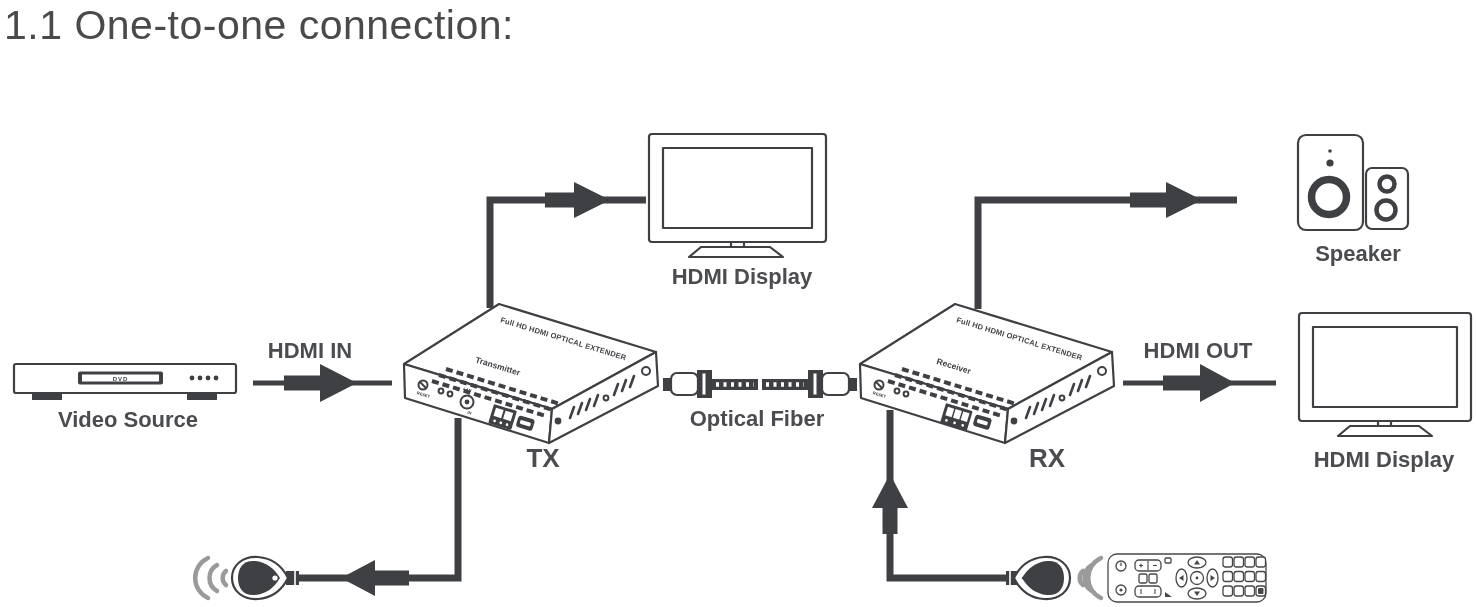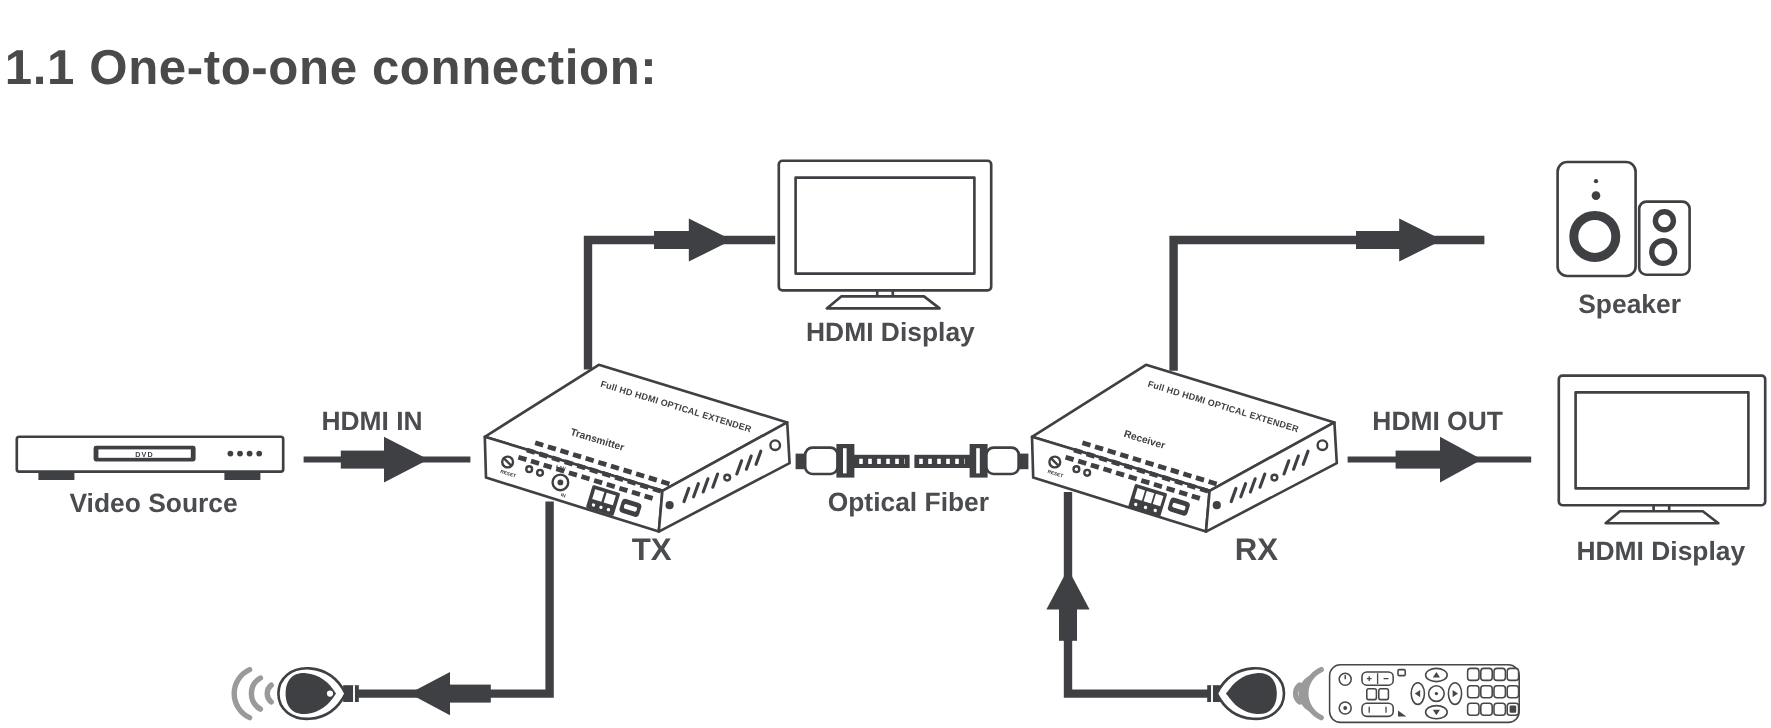--- a/index.html
+++ b/index.html
@@ -1,19 +1,19 @@
 <!DOCTYPE html>
 <html style="--line: #3e4044; --label: #4a4c4f; --wave: #9a9a9a;"><head>
 <meta charset="utf-8">
 <style>
   html,body{margin:0;padding:0;background:#ffffff;}
   #stage{position:relative;width:1476px;height:607px;background:#fff;overflow:hidden;
          font-family:"Liberation Sans",sans-serif;}
-  #title{position:absolute;left:4px;top:2px;font-size:41px;font-weight:700;
-         color:#4a4a4a;letter-spacing:0.5px;margin-top:31px;}
+  #title{position:absolute;left:4px;top:2px;font-size:41px;font-weight:400;
+         color:#4a4a4a;letter-spacing:0.5px;}
   svg{position:absolute;left:0;top:0;}
   
   .ln        {stroke:var(--line);fill:none;}
   .fill-ln   {fill:var(--line);stroke:none;}
   .face      {fill:#ffffff;stroke:var(--line);stroke-width:2.2;stroke-linejoin:round;}
   .thin      {stroke:var(--line);stroke-width:2;fill:none;}
   .wave      {stroke:var(--wave);stroke-width:4.5;fill:none;stroke-linecap:round;}
   .conn      {stroke:var(--line);stroke-width:7;fill:none;stroke-linejoin:miter;}
   .conn5     {stroke:var(--line);stroke-width:5;fill:none;}
   

